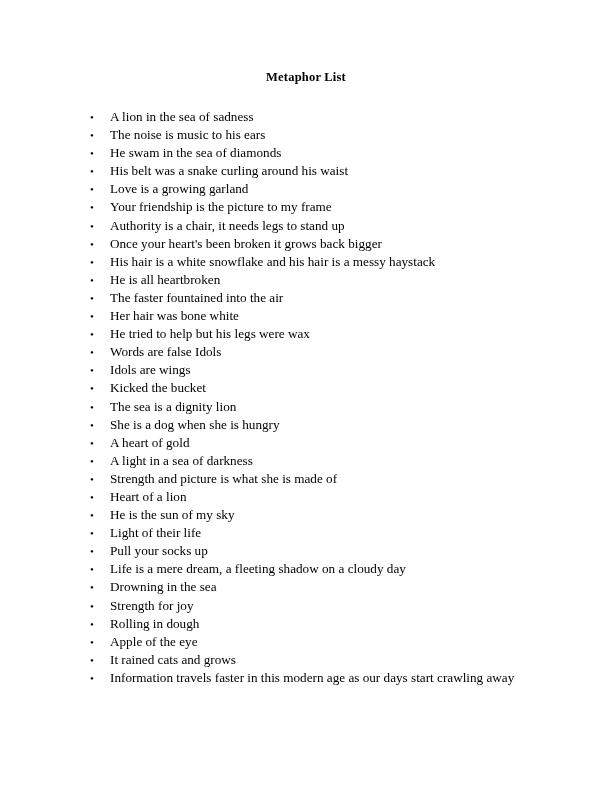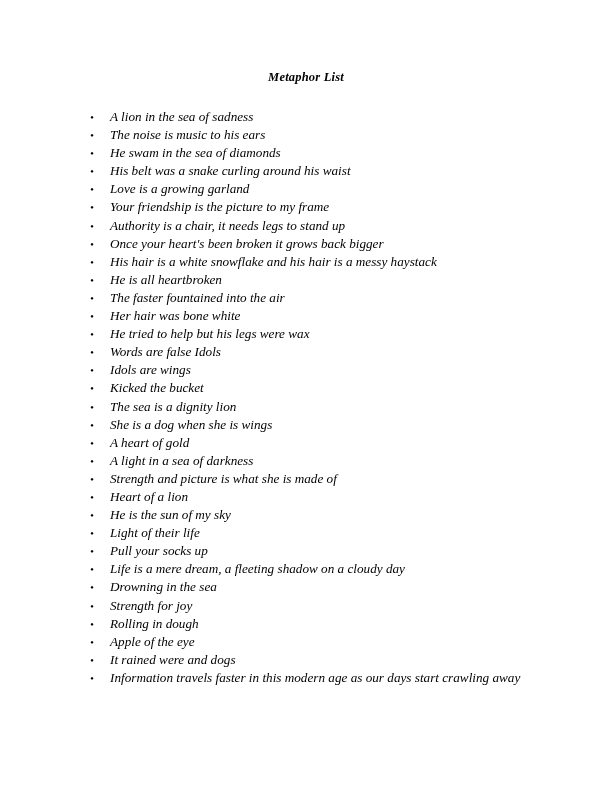--- a/index.html
+++ b/index.html
@@ -12,21 +12,20 @@
     background: #ffffff;
     font-family: "Liberation Serif", "DejaVu Serif", serif;
     color: #000000;
     overflow: hidden;
   }
   .page {
     position: relative;
     width: 612px;
     height: 626px;
     box-sizing: border-box;
-    font-style: italic;
   }
   .doc-title {
     position: absolute;
     top: 70px;
     left: 0;
     width: 612px;
     text-align: center;
     font-family: "Liberation Serif", "DejaVu Serif", serif;
     font-weight: bold;
     font-size: 12.5px;
@@ -128,21 +127,21 @@
       <li class="list-item">
         <span class="bullet">•</span>
         <span class="text">Kicked the bucket</span>
       </li>
       <li class="list-item">
         <span class="bullet">•</span>
         <span class="text">The sea is a dignity lion</span>
       </li>
       <li class="list-item">
         <span class="bullet">•</span>
-        <span class="text">She is a dog when she is wings</span>
+        <span class="text">She is a dog when she is hungry</span>
       </li>
       <li class="list-item">
         <span class="bullet">•</span>
         <span class="text">A heart of gold</span>
       </li>
       <li class="list-item">
         <span class="bullet">•</span>
         <span class="text">A light in a sea of darkness</span>
       </li>
       <li class="list-item">
@@ -180,20 +179,20 @@
       <li class="list-item">
         <span class="bullet">•</span>
         <span class="text">Rolling in dough</span>
       </li>
       <li class="list-item">
         <span class="bullet">•</span>
         <span class="text">Apple of the eye</span>
       </li>
       <li class="list-item">
         <span class="bullet">•</span>
-        <span class="text">It rained were and dogs</span>
+        <span class="text">It rained cats and grows</span>
       </li>
       <li class="list-item">
         <span class="bullet">•</span>
         <span class="text">Information travels faster in this modern age as our days start crawling away</span>
       </li>
     </ul>
 </div>
 
 </body></html>

